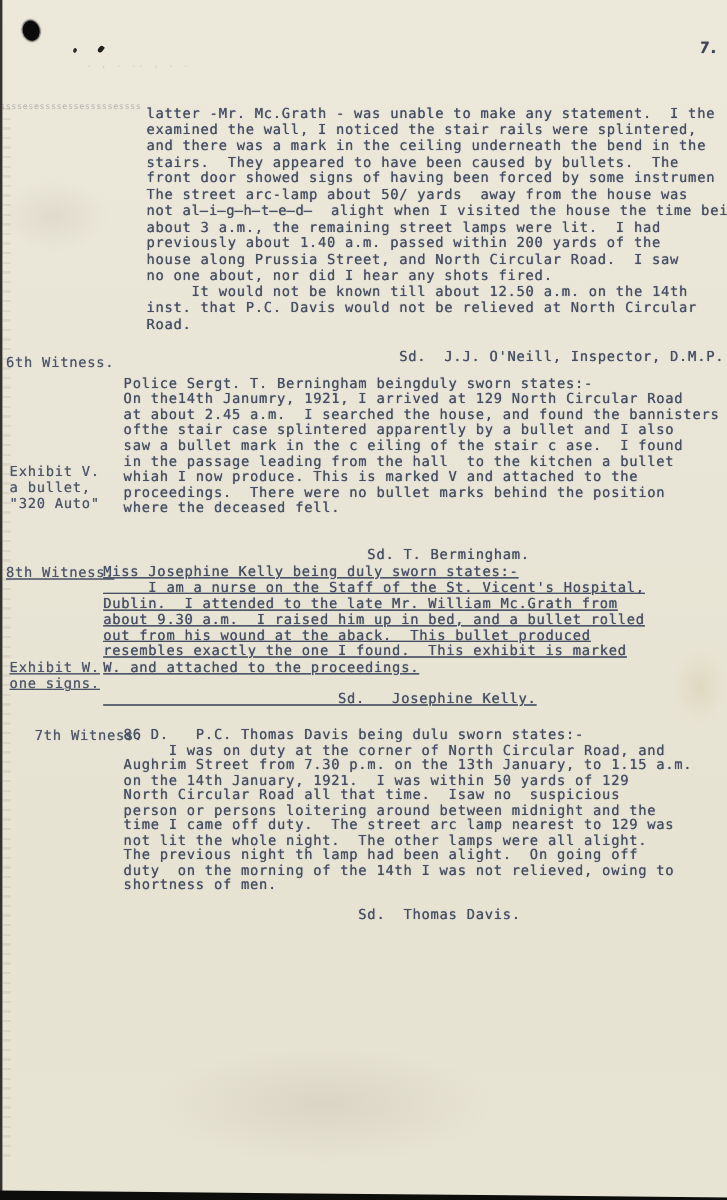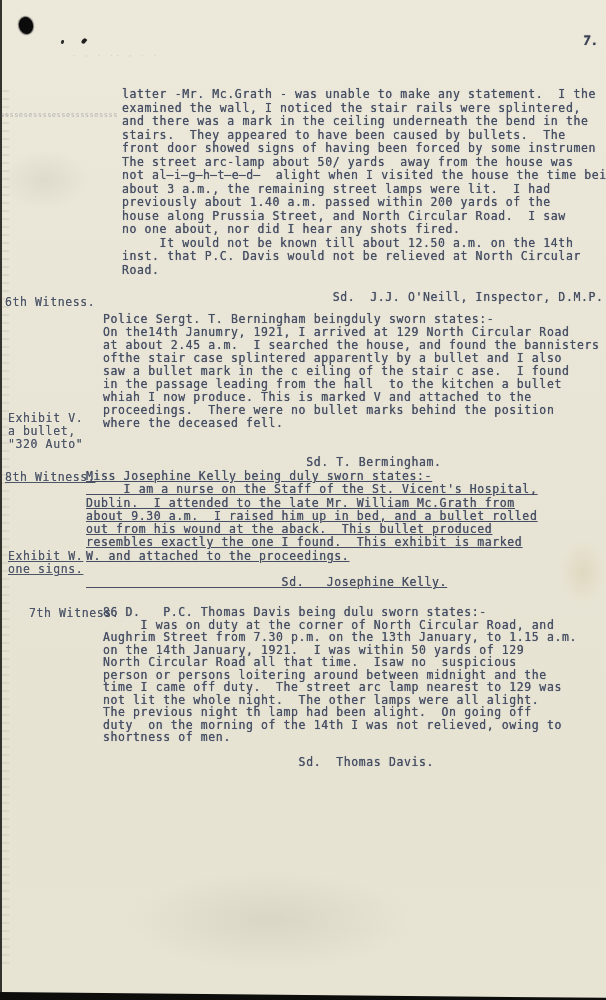--- a/index.html
+++ b/index.html
@@ -40,21 +40,21 @@
   .hole{
     position:absolute;left:19px;top:17px;width:14px;height:17px;
     background:#0b0b0b;border-radius:50%;transform:rotate(-14deg);
     box-shadow:0 0 1px 1px rgba(10,10,10,.5);
   }
   .speck1{position:absolute;left:61px;top:40px;width:3px;height:4px;background:#2a2a28;border-radius:50%;transform:rotate(20deg);}
   .speck2{position:absolute;left:82px;top:38px;width:4px;height:6px;background:#1e1e1c;border-radius:60% 10% 60% 60%;transform:rotate(38deg);}
   .ghostrow{
     position:absolute;left:0px;top:85px;width:150px;height:12px;overflow:hidden;
     font-size:7px;letter-spacing:.5px;color:rgba(88,94,112,.38);
-    filter:blur(.4px);white-space:nowrap;margin-top:26px;
+    filter:blur(.4px);white-space:nowrap;
   }
   .smudgerow{
     position:absolute;left:72px;top:50px;width:130px;height:10px;overflow:hidden;
     font-size:7px;letter-spacing:2px;color:rgba(110,112,120,.22);
     filter:blur(.5px);white-space:nowrap;
   }
   .perf{
     position:absolute;left:2px;top:90px;width:7px;height:880px;opacity:.5;
     background:repeating-linear-gradient(180deg,rgba(120,115,95,.22) 0 2px,transparent 2px 8px);
   }
@@ -101,21 +101,21 @@
 previously about 1.40 a.m. passed within 200 yards of the
 house along Prussia Street, and North Circular Road.  I saw
 no one about, nor did I hear any shots fired.
      It would not be known till about 12.50 a.m. on the 14th
 inst. that P.C. Davis would not be relieved at North Circular
 Road.
 
                             Sd.  J.J. O'Neill, Inspector, D.M.P.</pre>
 
   <pre class="sec lh130 marginnote" style="left:5px;top:296px;">6th Witness.</pre>
-  <pre class="sec lh130 marginnote" style="left:8px;top:412px;">Exhibit V.
+  <pre class="sec lh130 marginnote" style="left:8px;top:387px;">Exhibit V.
 a bullet,
 "320 Auto"</pre>
   <pre class="sec lh130" style="left:103px;top:313px;">Police Sergt. T. Berningham beingduly sworn states:-
 On the14th Janumry, 1921, I arrived at 129 North Circular Road
 at about 2.45 a.m.  I searched the house, and found the bannisters
 ofthe stair case splintered apparently by a bullet and I also
 saw a bullet mark in the c eiling of the stair c ase.  I found
 in the passage leading from the hall  to the kitchen a bullet
 whiah I now produce. This is marked V and attached to the
 proceedings.  There were no bullet marks behind the position

